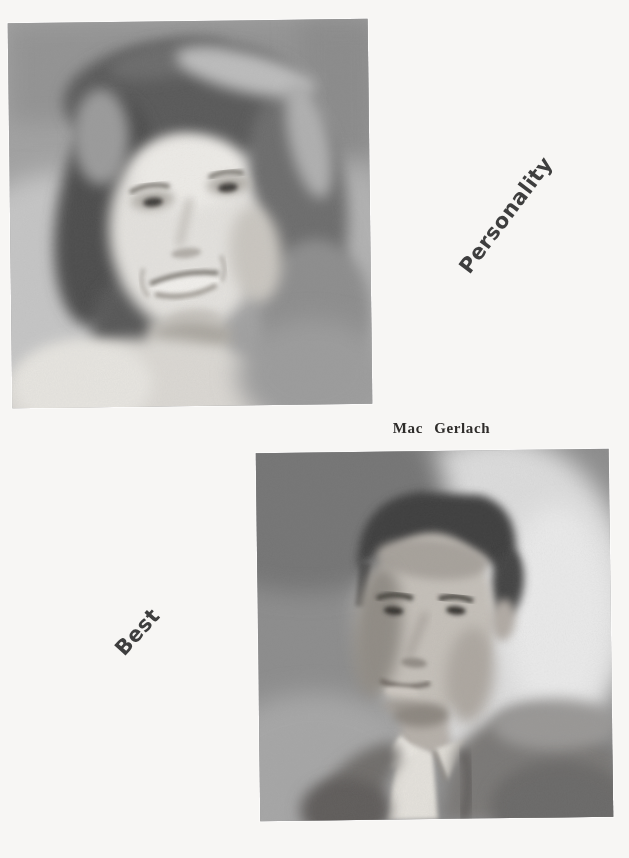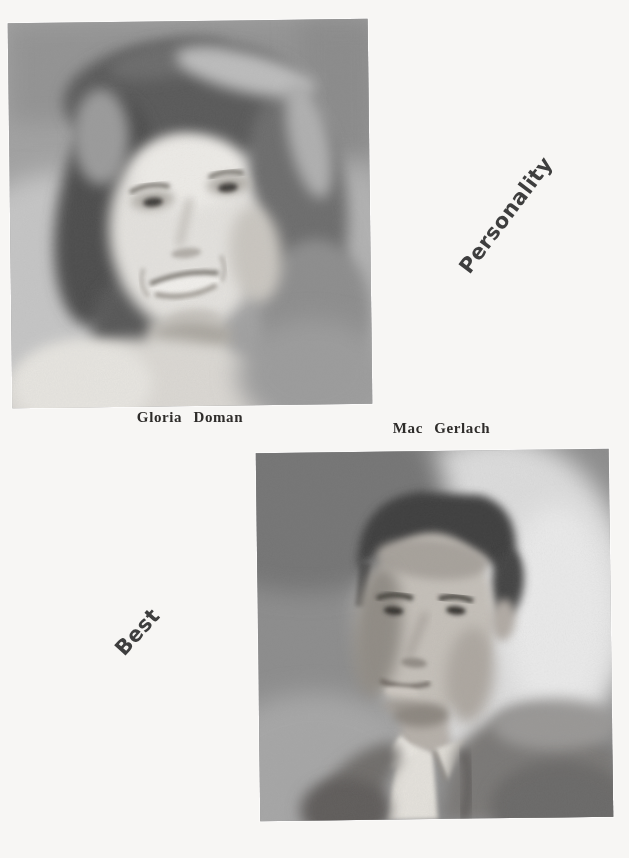--- a/index.html
+++ b/index.html
@@ -111,21 +111,20 @@
       <path d="M140,298 L135,352 L215,352 L210,296 Z" fill="#d6d3ce" filter="url(#wf7)"></path>
       <ellipse cx="180" cy="316" rx="42" ry="16" fill="#a9a59e" filter="url(#wf7)"></ellipse>
       <ellipse cx="130" cy="375" rx="140" ry="58" fill="#dcd9d4" filter="url(#wf7)"></ellipse>
       <ellipse cx="70" cy="362" rx="70" ry="45" fill="#e8e6e1" filter="url(#wf7)"></ellipse>
       <ellipse cx="300" cy="355" rx="75" ry="55" fill="#9c9c9c" filter="url(#wf12)"></ellipse>
 
       <rect width="360" height="385" filter="url(#wgrain)" opacity="0.18"></rect>
     </svg>
   </figure>
 
-  <div class="caption caption-left">Gloria Doman</div>
 
   <div class="caption caption-right">Mac Gerlach</div>
 
   <figure class="photo photo-right" style="margin:0">
     <svg viewBox="0 0 353 368" xmlns="http://www.w3.org/2000/svg">
       <defs>
         <filter id="mf2" x="-50%" y="-50%" width="200%" height="200%">
             <feGaussianBlur stdDeviation="2"></feGaussianBlur>
           </filter>
         <filter id="mf4" x="-50%" y="-50%" width="200%" height="200%">

